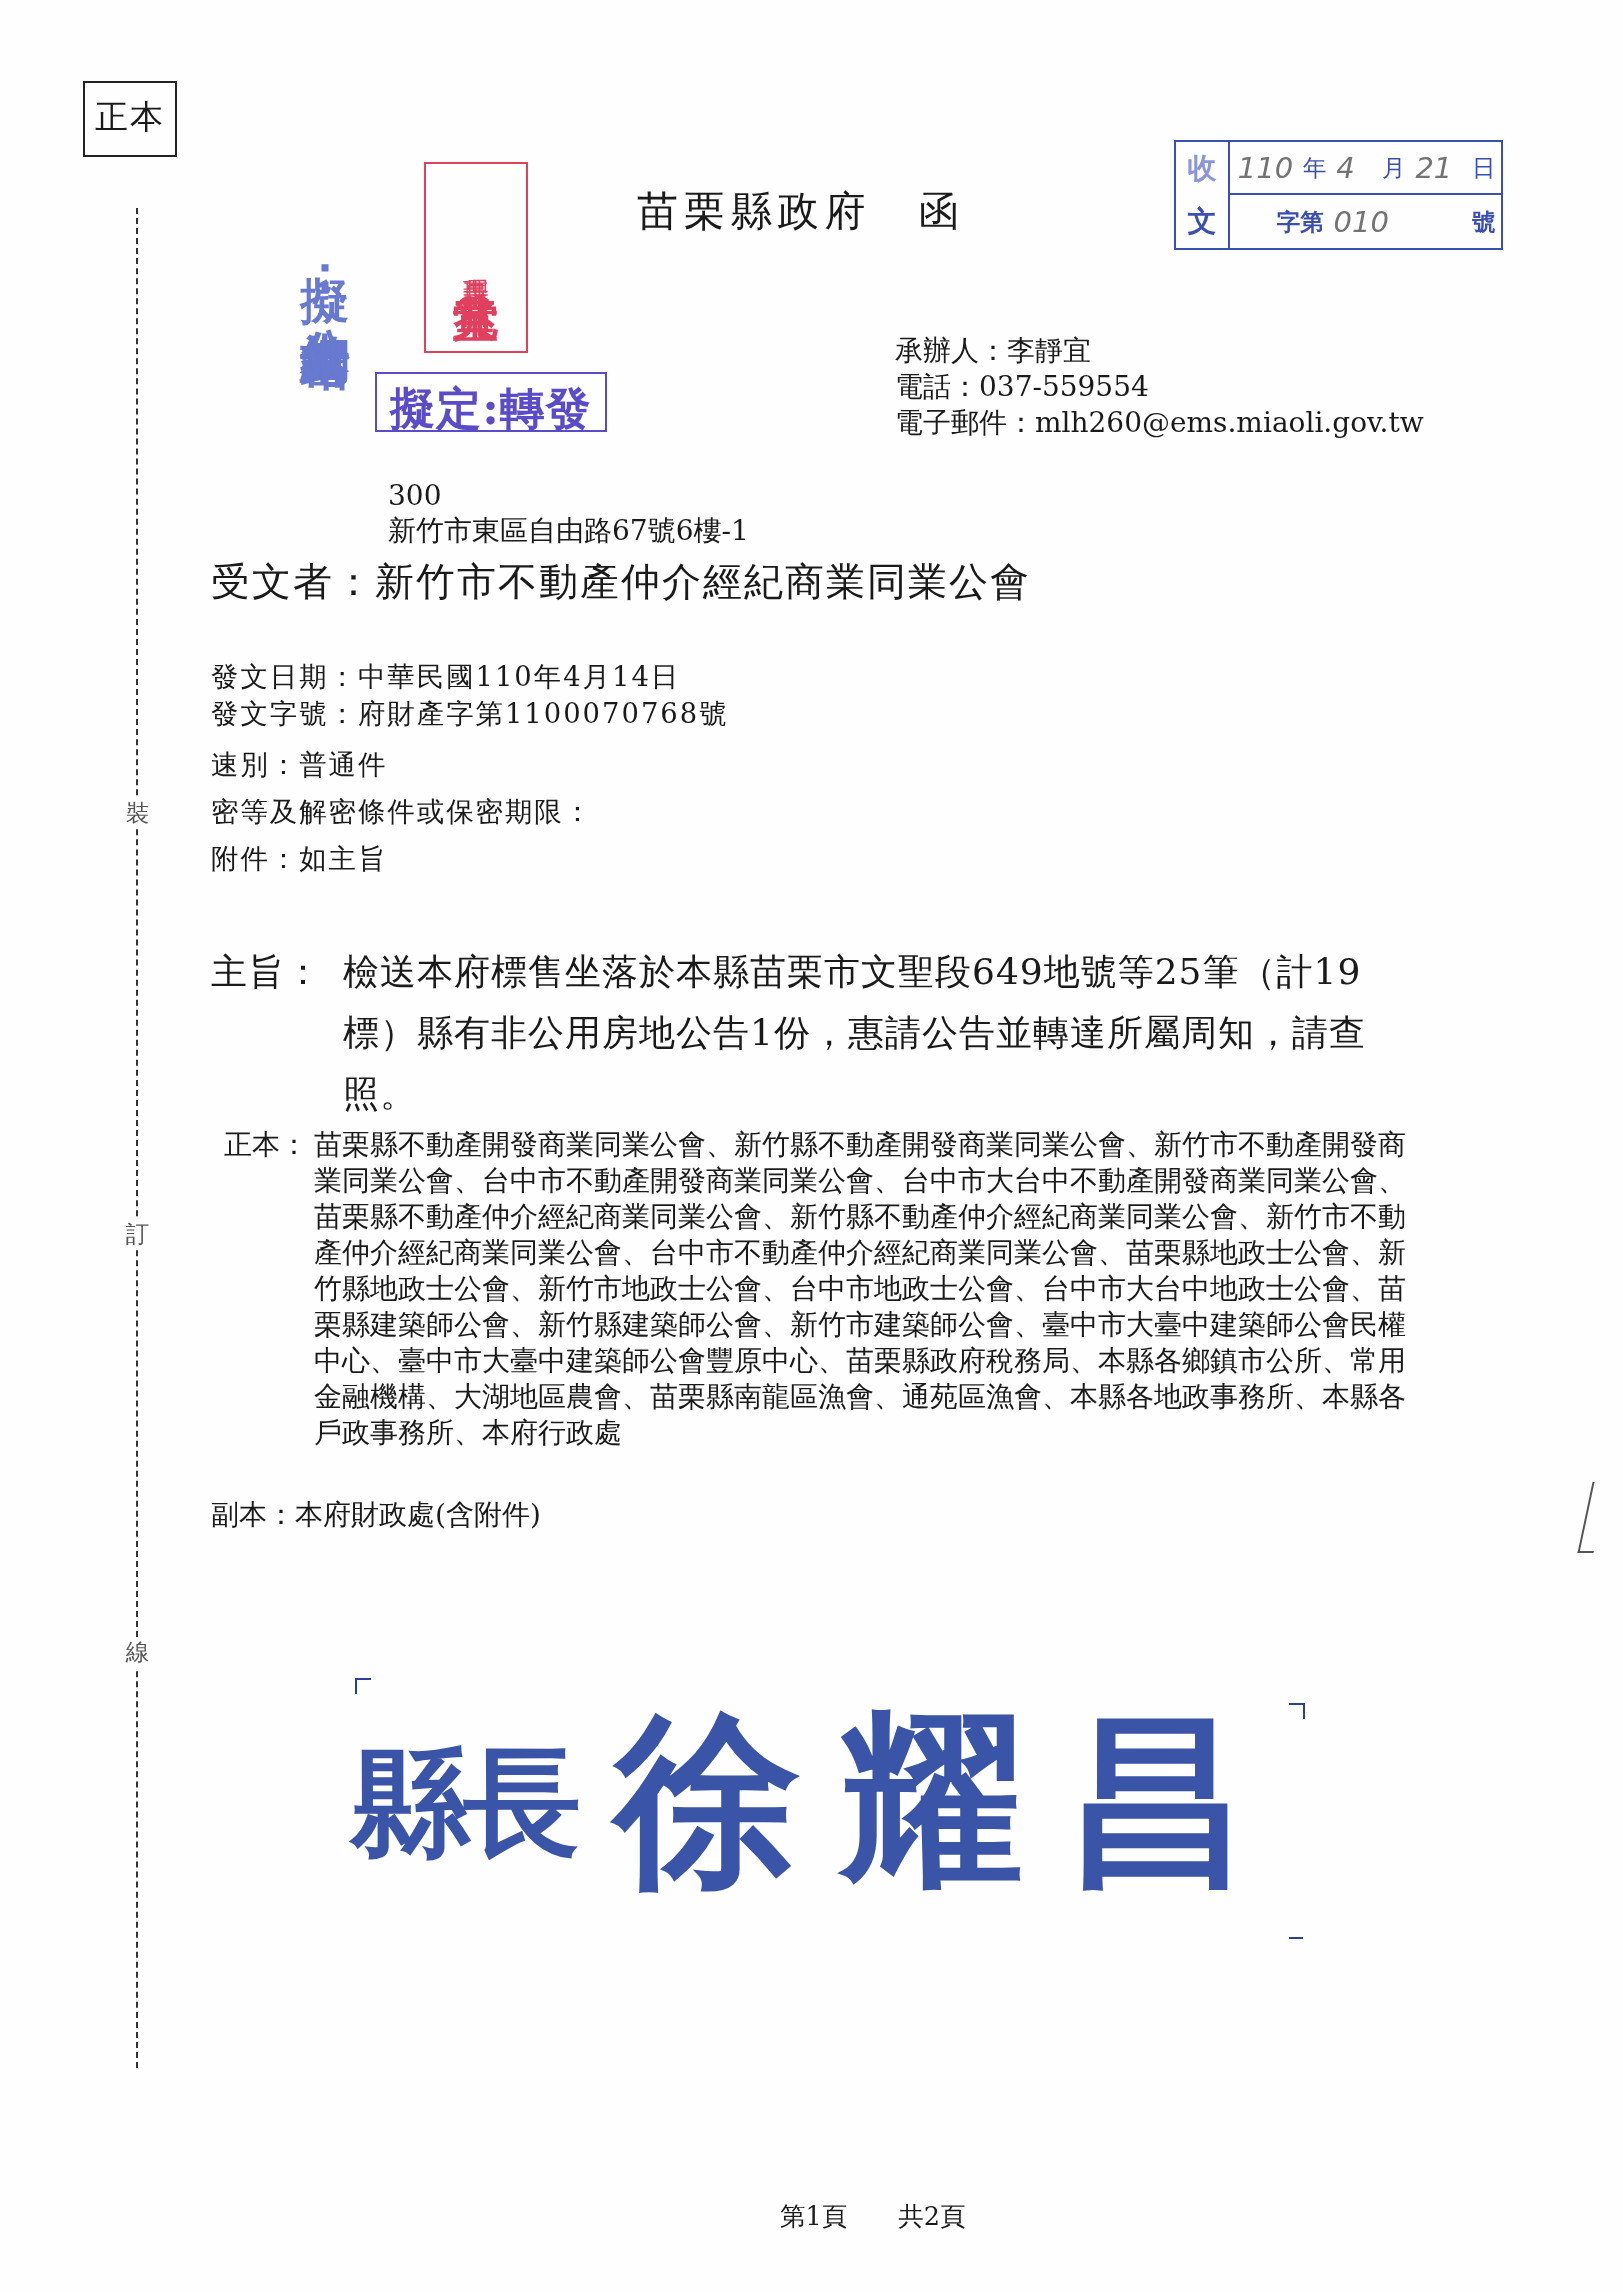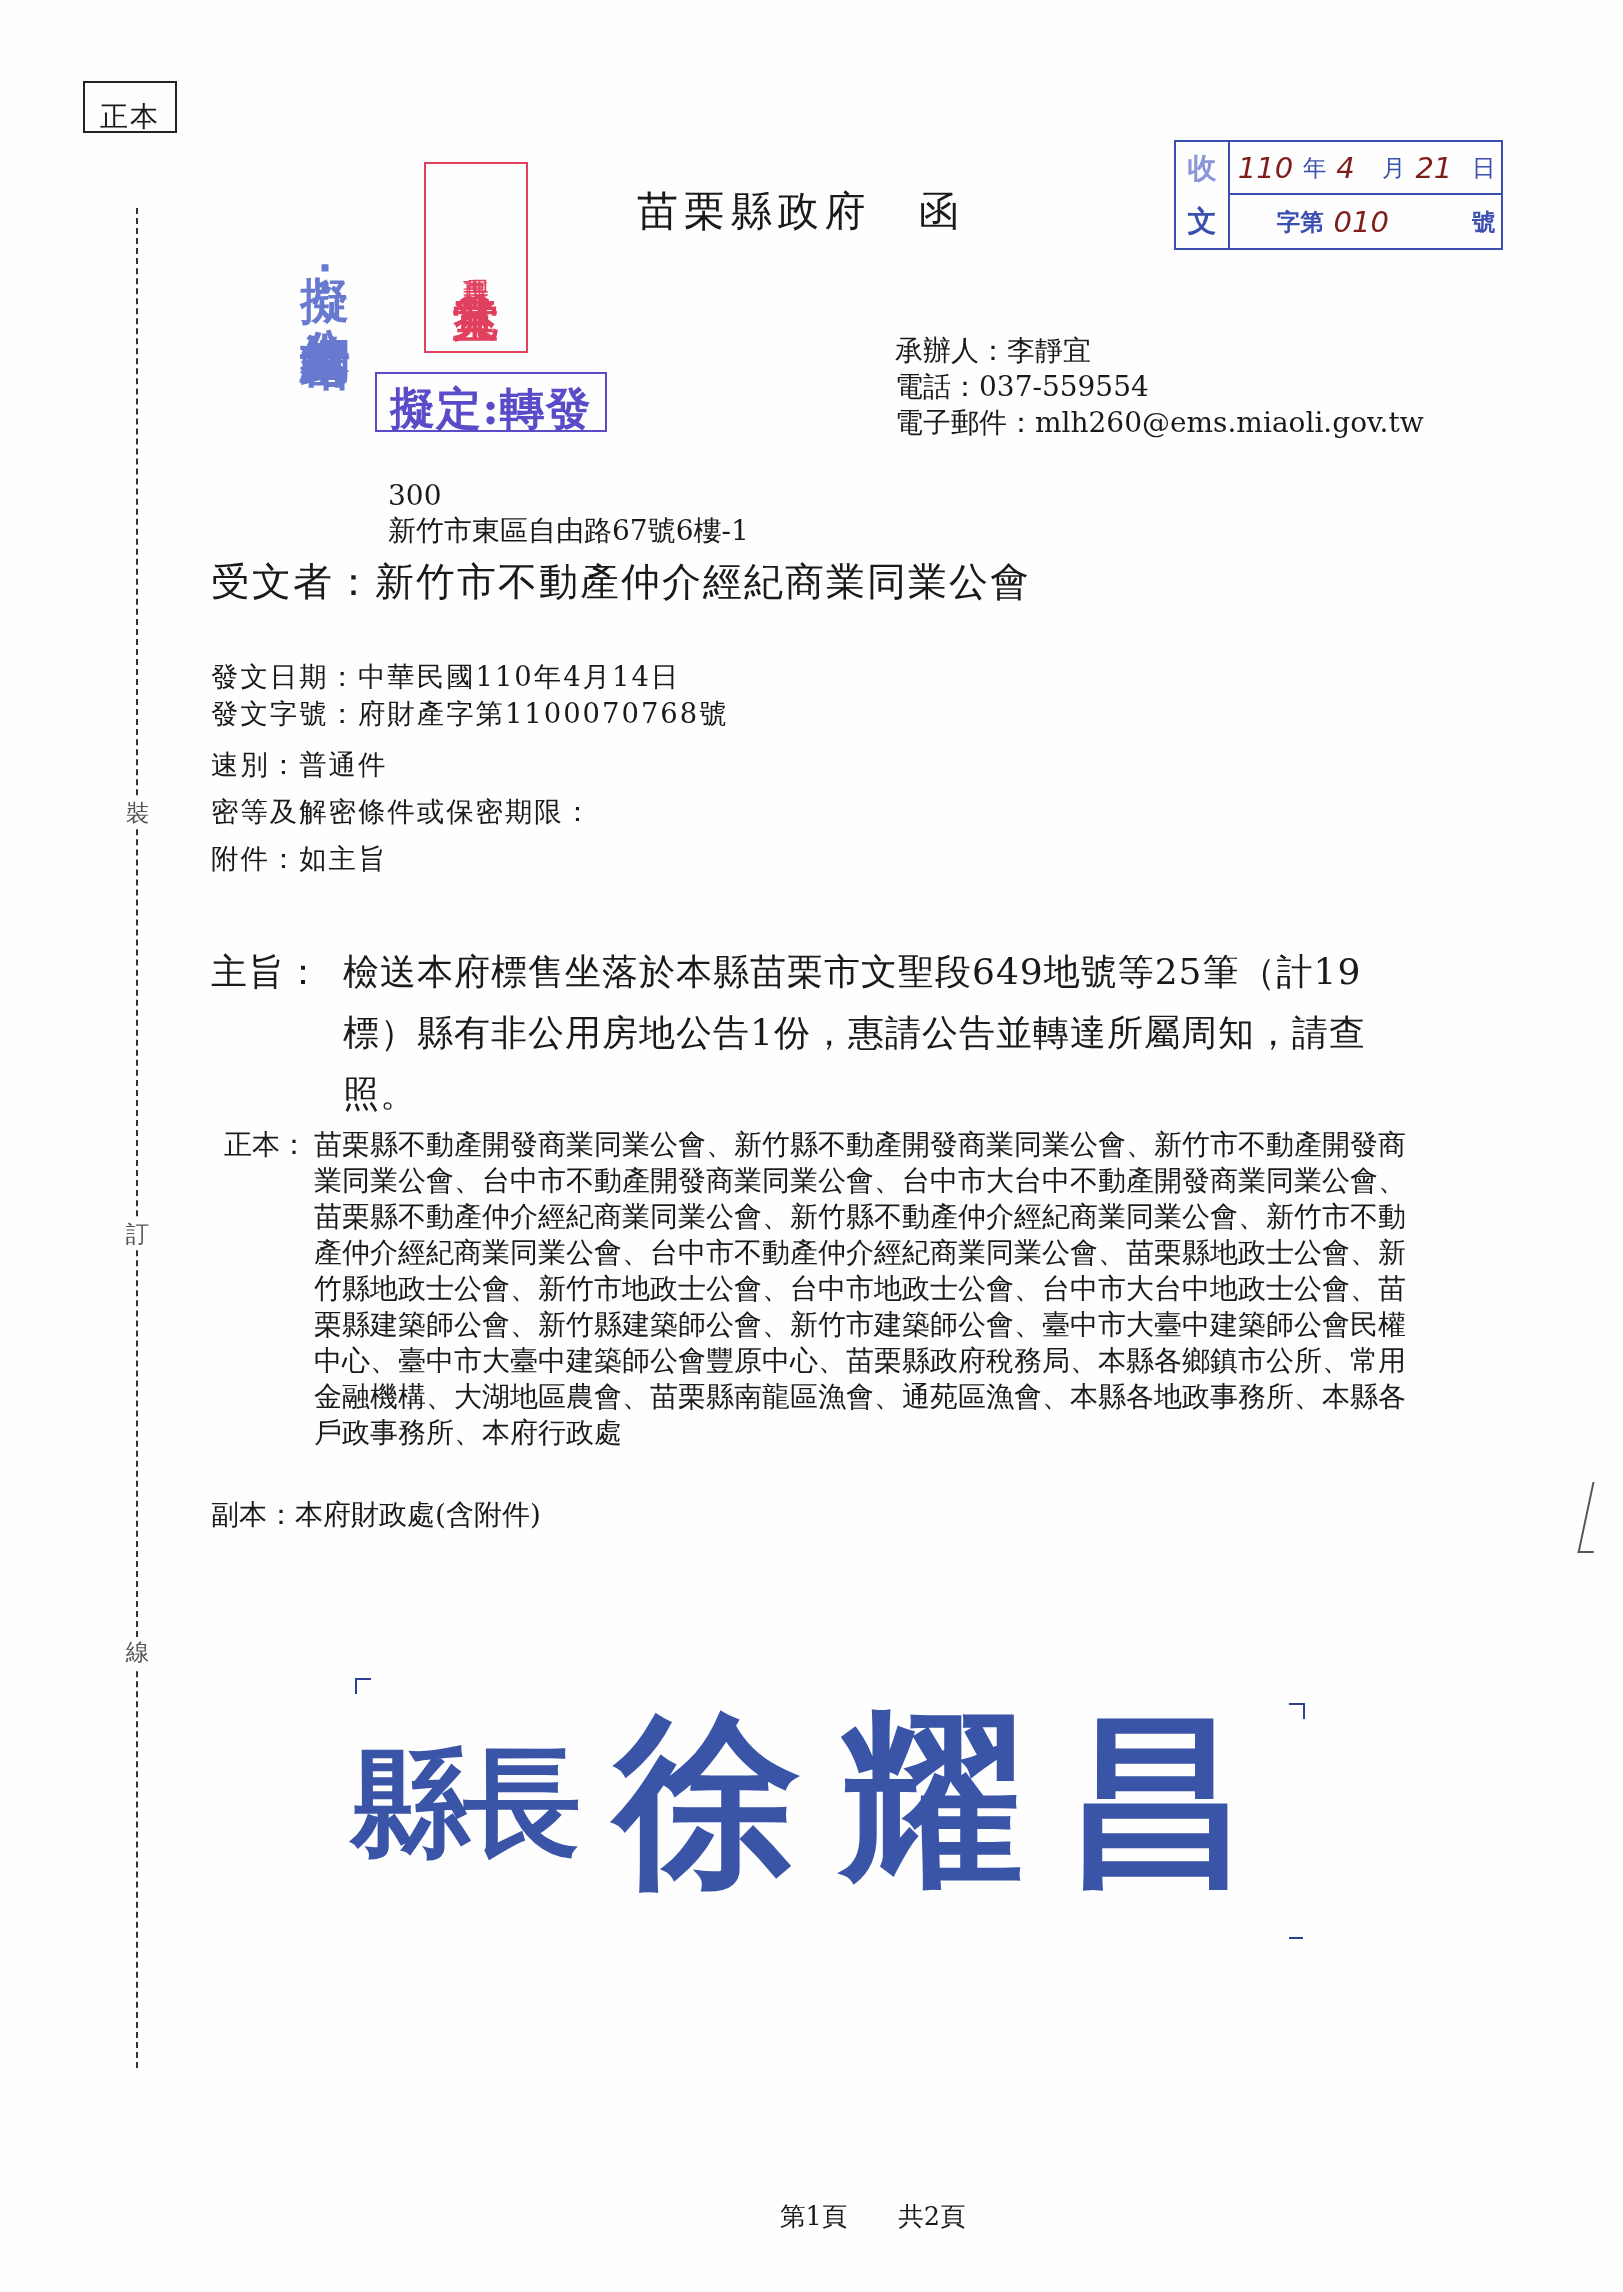--- a/index.html
+++ b/index.html
@@ -3,23 +3,23 @@
 <meta charset="utf-8">
 <style>
   html, body { margin: 0; padding: 0; }
   body {
     width: 1623px; height: 2293px; position: relative; overflow: hidden;
     background: #fefefe; color: #1a1a1a;
     font-family: "DejaVu Serif", "Liberation Serif", serif;
   }
   .abs { position: absolute; }
   .copy-box {
-    left: 83px; top: 81px; width: 94px; height: 52px;
+    left: 83px; top: 81px; width: 94px; height: 76px;
     border: 2px solid #222; box-sizing: border-box;
-    font-size: 28px; line-height: 68px; text-align: center; letter-spacing: 2px;
+    font-size: 33px; line-height: 68px; text-align: center; letter-spacing: 2px;
   }
   .vert-annot {
     left: 292px; top: 35px; width: 59px;
     color: #4f62c9; font-size: 49px; line-height: 51px; text-align: center;
     writing-mode: vertical-rl; text-orientation: upright; font-weight: bold;
     opacity: 0.85; height: 470px; letter-spacing: 2px;
   }
   .red-stamp {
     left: 424px; top: 162px; width: 104px; height: 191px;
     border: 2.9px solid #e0405e; box-sizing: border-box; color: #e0405e;
@@ -40,21 +40,21 @@
   }
   .receipt {
     left: 1174px; top: 140px; width: 329px; height: 110px;
     border: 2.9px solid #3a4fb0; box-sizing: border-box; color: #3a4fb0;
     display: grid; grid-template-columns: 54px 1fr; grid-template-rows: 1fr 1fr;
   }
   .receipt .label { border-right: 2.9px solid #3a4fb0; font-size: 29px; font-weight: bold; display: flex; align-items: center; justify-content: center; }
   .receipt .label.top { color: #8a96d8; }
   .receipt .row { display: flex; align-items: center; font-size: 23.5px; padding: 0 7.8px; gap: 9.8px; }
   .receipt .row.top { border-bottom: 2.9px solid #3a4fb0; }
-  .receipt .hand { color: #7f1d1d; font-family: "DejaVu Sans", sans-serif; font-style: italic; font-size: 29px; }
+  .receipt .hand { color: #737373; font-family: "DejaVu Sans", sans-serif; font-style: italic; font-size: 29px; }
   .receipt .spacer { flex: 1; }
   .contact { left: 895px; top: 333px; font-size: 28px; line-height: 36px; }
   .contact div { white-space: nowrap; }
   .zip { left: 388px; top: 478px; font-size: 28px; line-height: 35px; }
   .recipient { left: 211px; top: 555px; font-size: 39px; letter-spacing: 2px; white-space: nowrap; }
   .meta { left: 211px; font-size: 27.4px; letter-spacing: 2px; white-space: nowrap; }
   .subject { left: 211px; top: 941px; width: 1206px; font-size: 36px; line-height: 61px; letter-spacing: 1px; }
   .subject .lbl { position: absolute; left: 0; top: 0; }
   .subject .body { margin-left: 132px; }
   .dist { left: 224px; top: 1127px; width: 1186px; font-size: 28px; line-height: 36px; }

